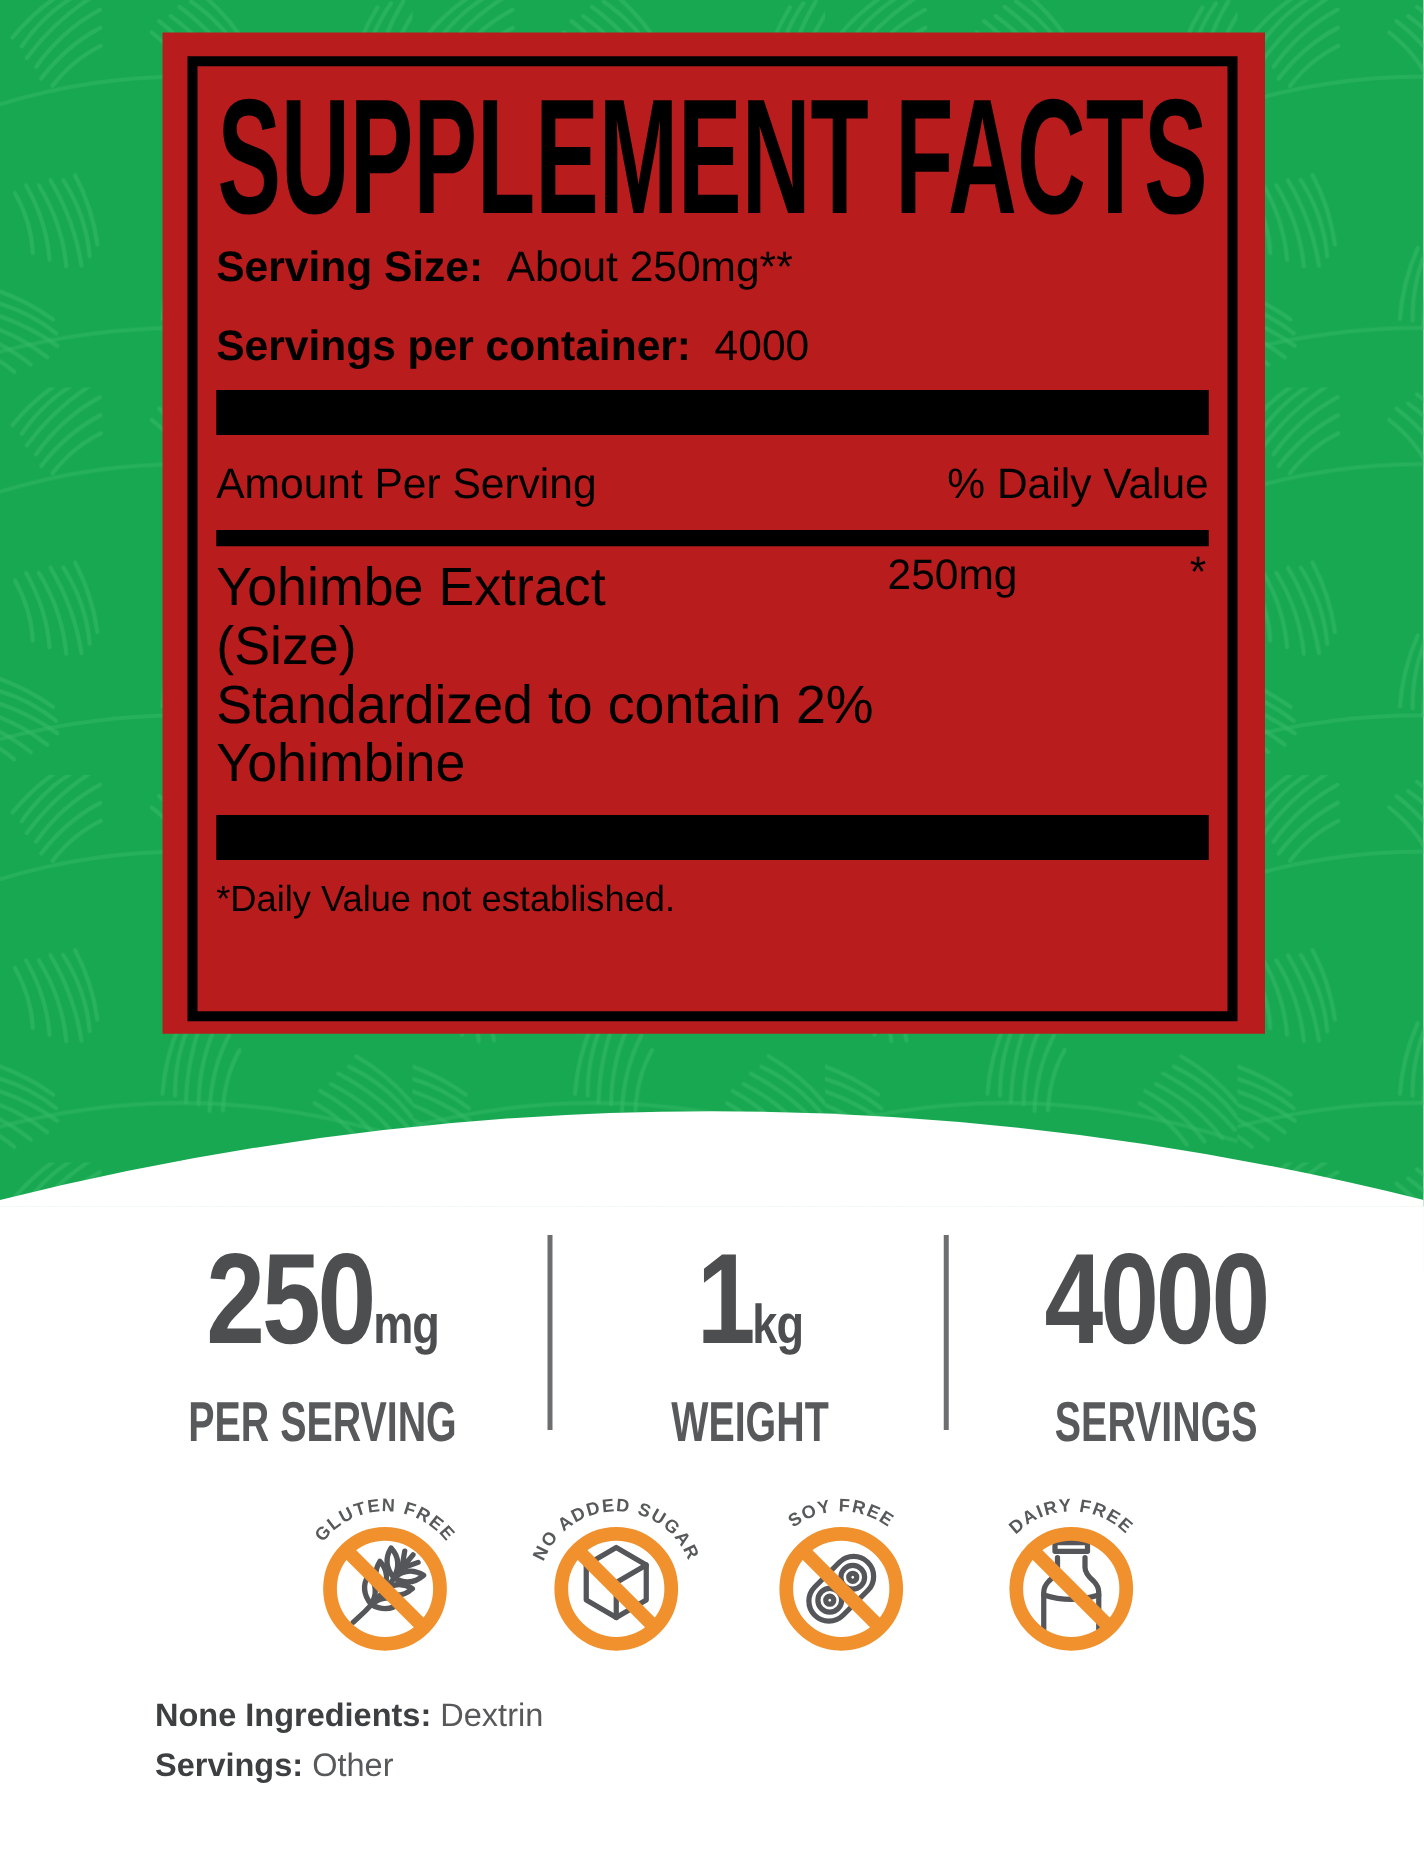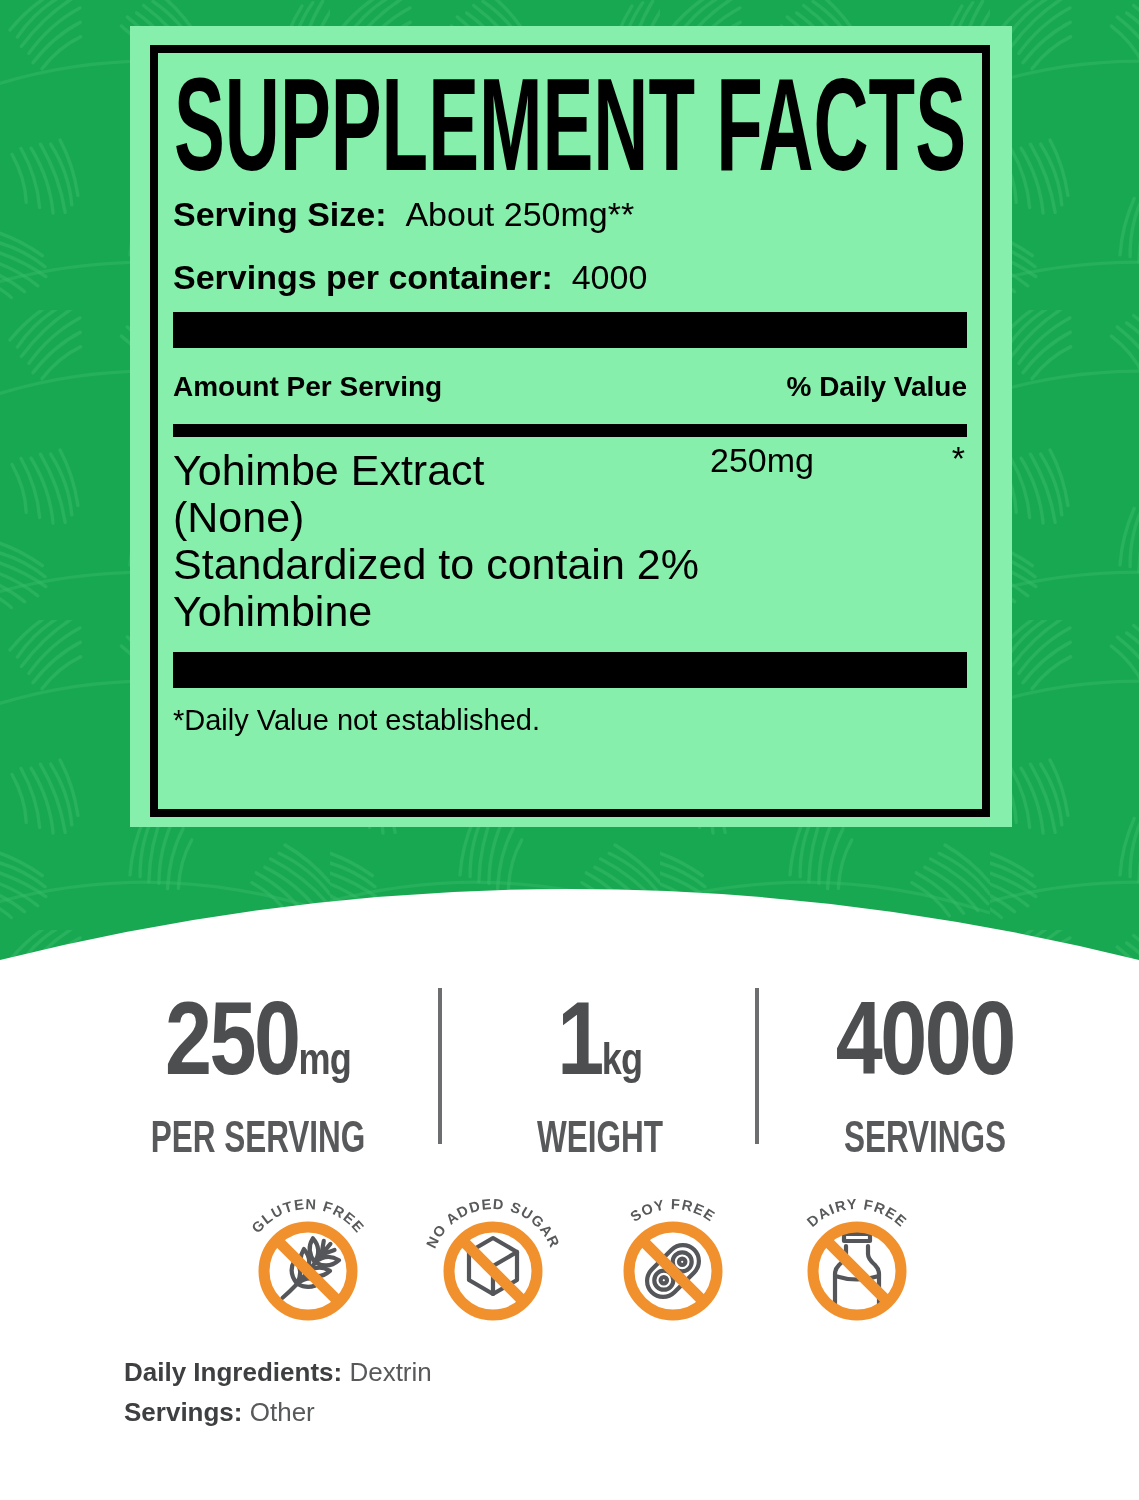--- a/index.html
+++ b/index.html
@@ -2,34 +2,34 @@
 <html><head>
 <meta charset="utf-8">
 <style>
   html,body{margin:0;padding:0;background:#ffffff;}
   .canvas{
     position:relative;width:1139px;height:1500px;overflow:hidden;background:#ffffff;
     font-family:"Liberation Sans",sans-serif;
   }
   .green-svg{position:absolute;left:0;top:0;display:block;}
   
-  .facts-panel{position:absolute;left:130px;top:26px;width:882px;height:801px;background:#86efac;}
+  .facts-panel{position:absolute;left:130px;top:26px;width:882px;height:801px;background:#b91c1c;}
   .facts-border{position:absolute;left:20px;top:19px;right:22px;bottom:10px;border:8px solid #000;padding:0 15px;box-sizing:border-box;}
   .title-svg{display:block;margin-top:20px;overflow:visible;}
   svg text{font-family:"Liberation Sans",sans-serif;}
   .serving-row{font-size:34px;color:#000;height:40px;line-height:40px;white-space:nowrap;}
   .serving-row .lbl{font-weight:bold;}
   .row-serving-size{margin-top:21px;}
   .row-servings{margin-top:23px;}
   .black-bar{background:#000;width:100%;}
   .bar-thick{height:36px;}
   .bar1{margin-top:15px;}
   .bar-thin{height:13px;margin-top:17px;}
   .bar2{margin-top:17px;}
-  .hdr-row{display:flex;justify-content:space-between;font-weight:bold;font-size:28px;margin-top:19px;height:40px;line-height:40px;gap:28px;}
+  .hdr-row{display:flex;justify-content:space-between;font-weight:normal;font-size:34px;margin-top:19px;height:40px;line-height:40px;gap:28px;}
   .nutrient-row{position:relative;margin-top:10px;}
   .nutrient-name{font-size:43px;line-height:47px;color:#000;}
   .n-italic{font-style:italic;}
   .nutrient-amount{position:absolute;left:537px;top:-6px;font-size:34px;}
   .nutrient-dv{position:absolute;right:2px;top:-8px;font-size:34px;}
   .footnote{margin-top:16px;font-size:29px;color:#000;}
   
   .stats{position:absolute;left:0;top:0;width:100%;}
   .stat{position:absolute;transform:translateX(-50%);text-align:center;color:#4D4E50;white-space:nowrap;}
   .stat-num{display:inline-block;transform:scaleX(0.82);font-weight:bold;font-size:103px;line-height:82px;letter-spacing:-3px;}
@@ -96,21 +96,21 @@
 
       <div class="hdr-row">
         <span>Amount Per Serving</span>
         <span>% Daily Value</span>
       </div>
 
       <div class="black-bar bar-thin"></div>
 
       <div class="nutrient-row">
         <div class="nutrient-name">Yohimbe Extract</div>
-        <div class="nutrient-name">(None)</div>
+        <div class="nutrient-name">(Size)</div>
         <div class="nutrient-name">Standardized to contain 2%</div>
         <div class="nutrient-name">Yohimbine</div>
         <div class="nutrient-amount">250mg</div>
         <div class="nutrient-dv">*</div>
       </div>
 
       <div class="black-bar bar-thick bar2"></div>
 
       <div class="footnote">*Daily Value not established.</div>
     </div>
@@ -216,21 +216,21 @@
       <path d="M58,100 q 22,7 44,0"></path>
     </g>
     <g stroke="#F0912D" stroke-width="11" fill="none">
       <circle cx="80" cy="95" r="44"></circle>
       <line x1="48.9" y1="63.9" x2="111.1" y2="126.1"></line>
     </g>
   </svg>
 
   <div class="footer-ingredients">
     <div>
-      <span class="flbl">Daily Ingredients:</span>
+      <span class="flbl">None Ingredients:</span>
       <span>Dextrin</span>
     </div>
     <div>
       <span class="flbl">Servings:</span>
       <span>Other</span>
     </div>
   </div>
 
 </div>
 

